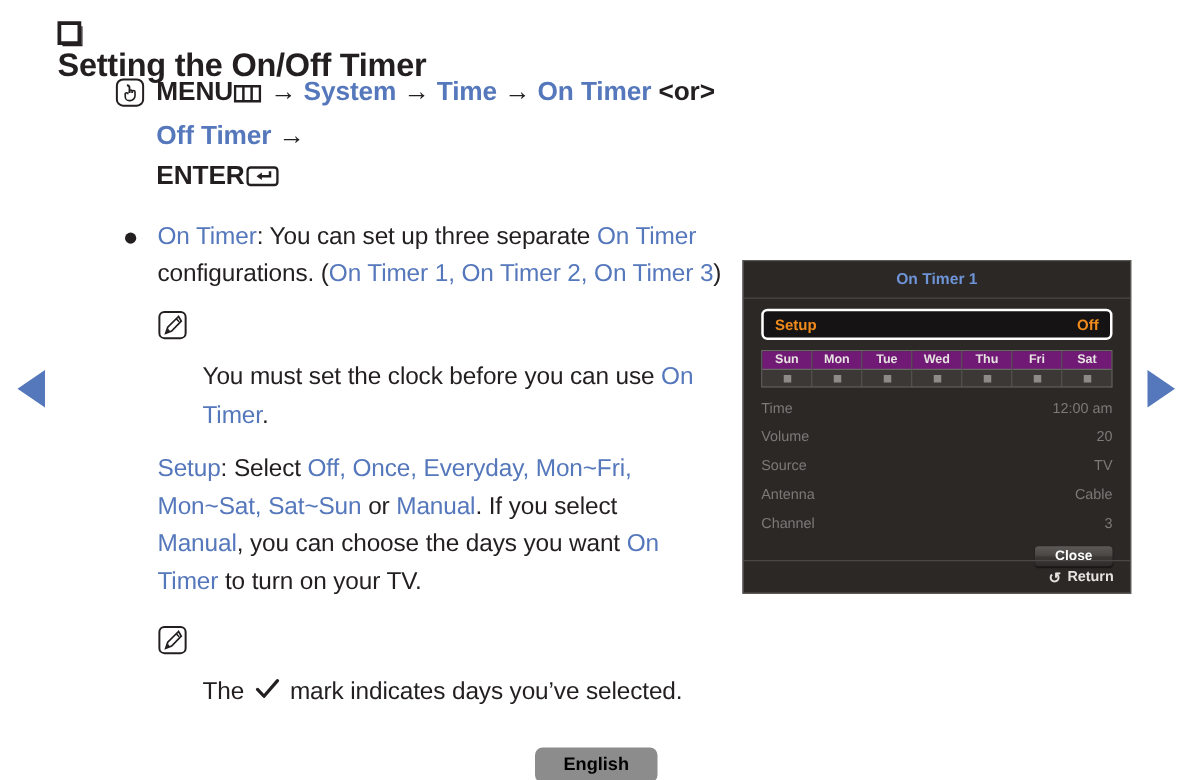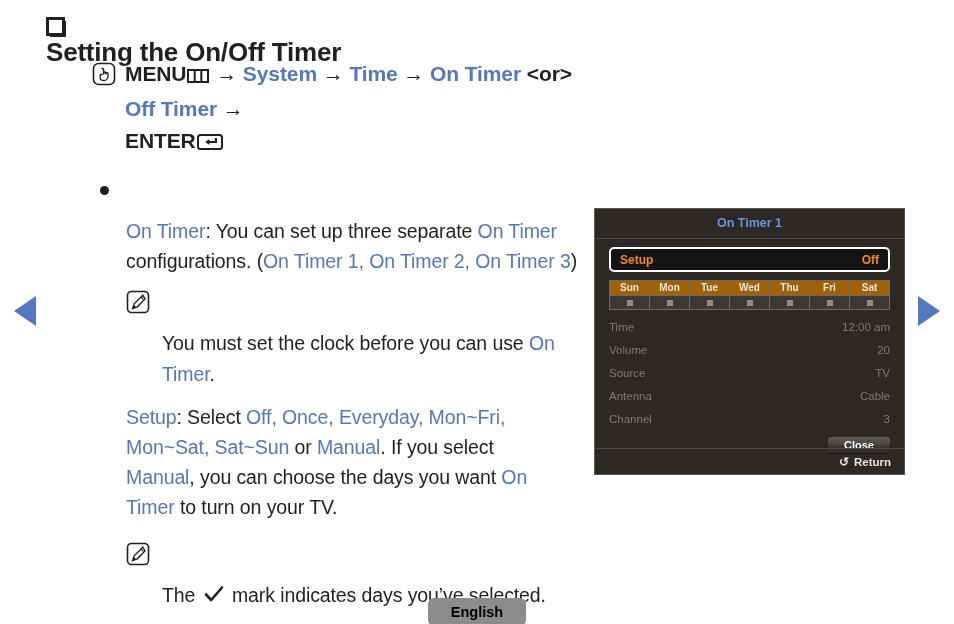--- a/index.html
+++ b/index.html
@@ -133,21 +133,20 @@
     height: 9px;
     border-radius: 50%;
     background: #231f20;
     margin: 12px 17px 0 8px;
   }
   .bullet-body {
     font-size: 19.5px;
     line-height: 30px;
     letter-spacing: -0.1px;
     width: 456px;
-    margin-top: 42px;
   }
 
   .note-block {
     display: flex;
     margin-top: 8px;
     margin-left: 34px;
   }
   .note-icon {
     flex: none;
     width: 24px;
@@ -232,21 +231,21 @@
     box-sizing: border-box;
   }
   .osd-day:last-child { border-right: none; }
   .osd-day-name {
     height: 14px;
     line-height: 14px;
     text-align: center;
     font-size: 10px;
     font-weight: bold;
     color: #e6e3e0;
-    background: #a16207;
+    background: #701a75;
     border-bottom: 1px solid #6a6765;
   }
   .osd-day-box {
     height: 13px;
     background: #3b3836;
     display: flex;
     align-items: center;
     justify-content: center;
   }
   .osd-day-box i {

